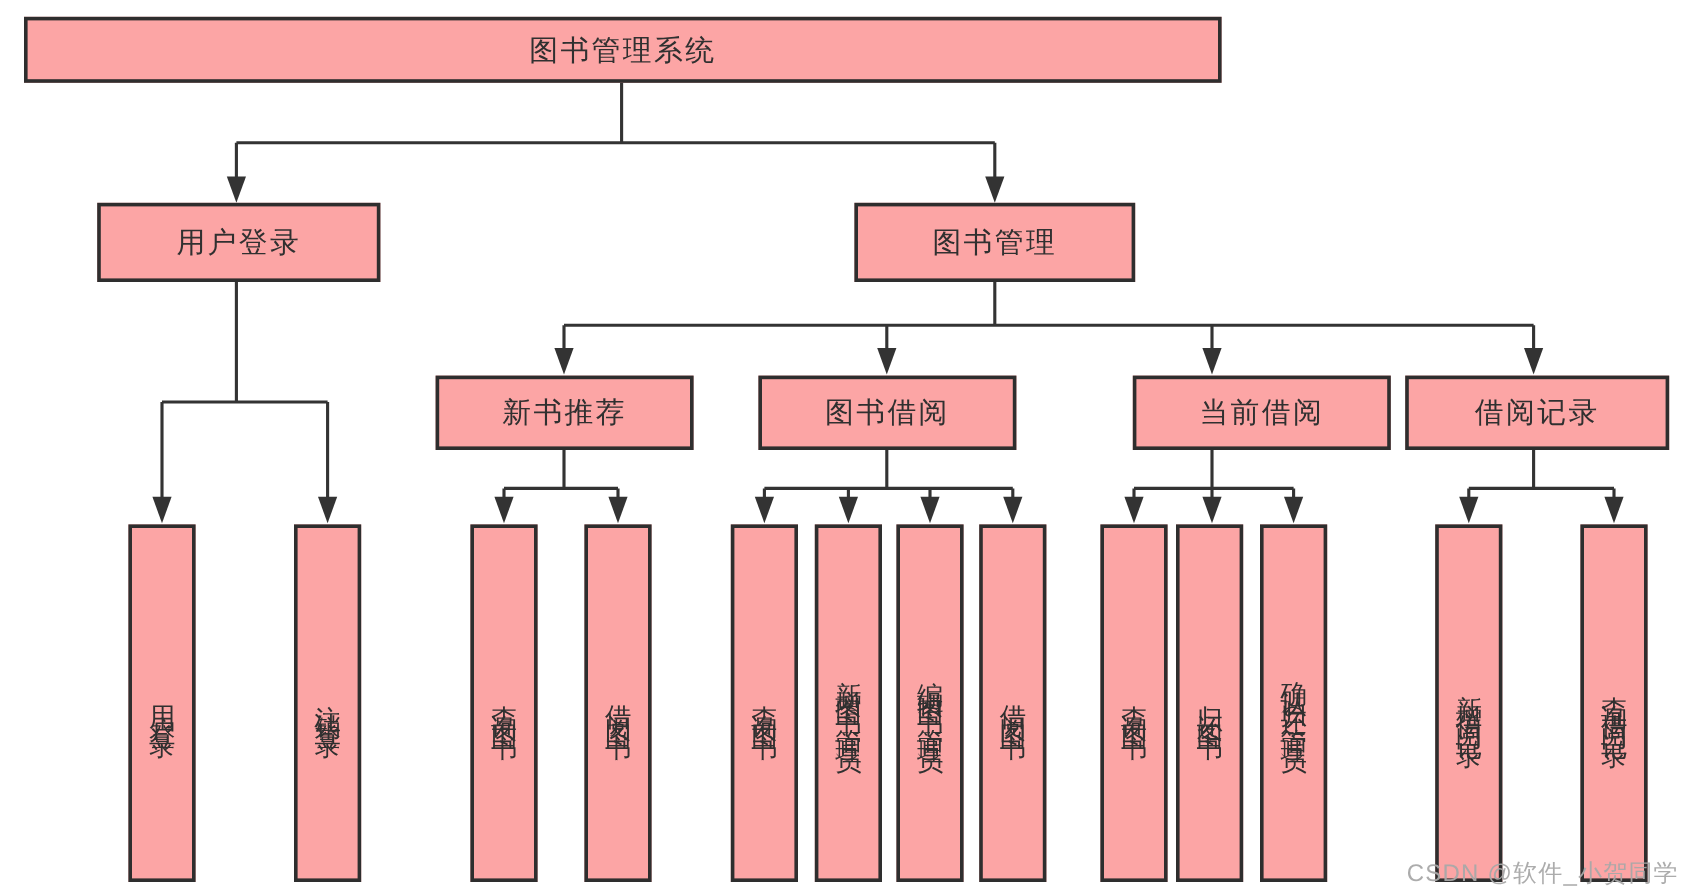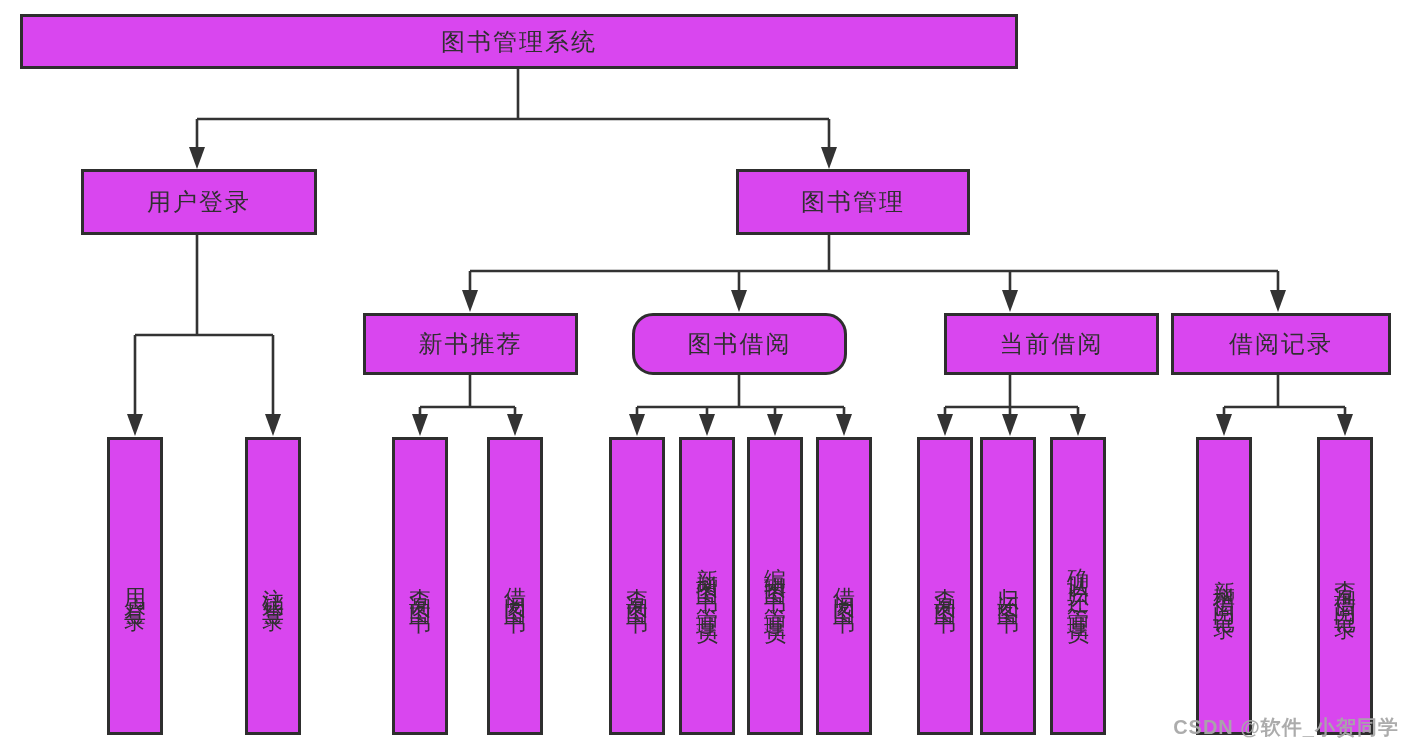--- a/index.html
+++ b/index.html
@@ -18,40 +18,40 @@
   .connectors {
     position: absolute;
     left: 0;
     top: 0;
     width: 1405px;
     height: 747px;
   }
   .box {
     position: absolute;
     box-sizing: border-box;
-    background: #d946ef;
+    background: #fca5a5;
     border: 3px solid #2e2e2e;
     display: flex;
     align-items: center;
     justify-content: center;
     color: #303030;
   }
   .root-box {
     left: 20px; top: 14px; width: 998px; height: 55px;
   }
   .branch-box {
     top: 169px; height: 66px;
   }
   .branch-box.b-user   { left: 81px;  width: 236px; }
-  .branch-box.b-mgmt   { left: 736px; width: 234px; }
+  .branch-box.b-mgmt   { left: 712px; width: 234px; }
   .mid-box {
     top: 313px; height: 62px; width: 215px;
   }
   .mid-box.m-new      { left: 363px; text-align: center; }
-  .mid-box.m-borrow   { left: 632px; border-radius: 21px; }
+  .mid-box.m-borrow   { left: 632px; }
   .mid-box.m-current  { left: 944px; }
   .mid-box.m-records  { left: 1171px; width: 220px; }
   .leaf-box {
     top: 437px; height: 298px; width: 56px;
   }
   .h-label {
     font-size: 24px;
     letter-spacing: 2px;
     white-space: nowrap;
   }
@@ -64,21 +64,20 @@
   }
   .watermark {
     position: absolute;
     right: 6px;
     bottom: 6px;
     font-size: 20px;
     letter-spacing: 1px;
     color: rgba(168,168,168,0.95);
     z-index: 10;
     white-space: nowrap;
-    font-weight: bold;
   }
 </style>
 </head>
 <body>
 
 <div class="canvas">
 
   <svg class="connectors" viewBox="0 0 1405 747" xmlns="http://www.w3.org/2000/svg">
     <path fill="none" stroke="#333333" stroke-width="2.6" d="M518 68 V119
          M197 119 H829

